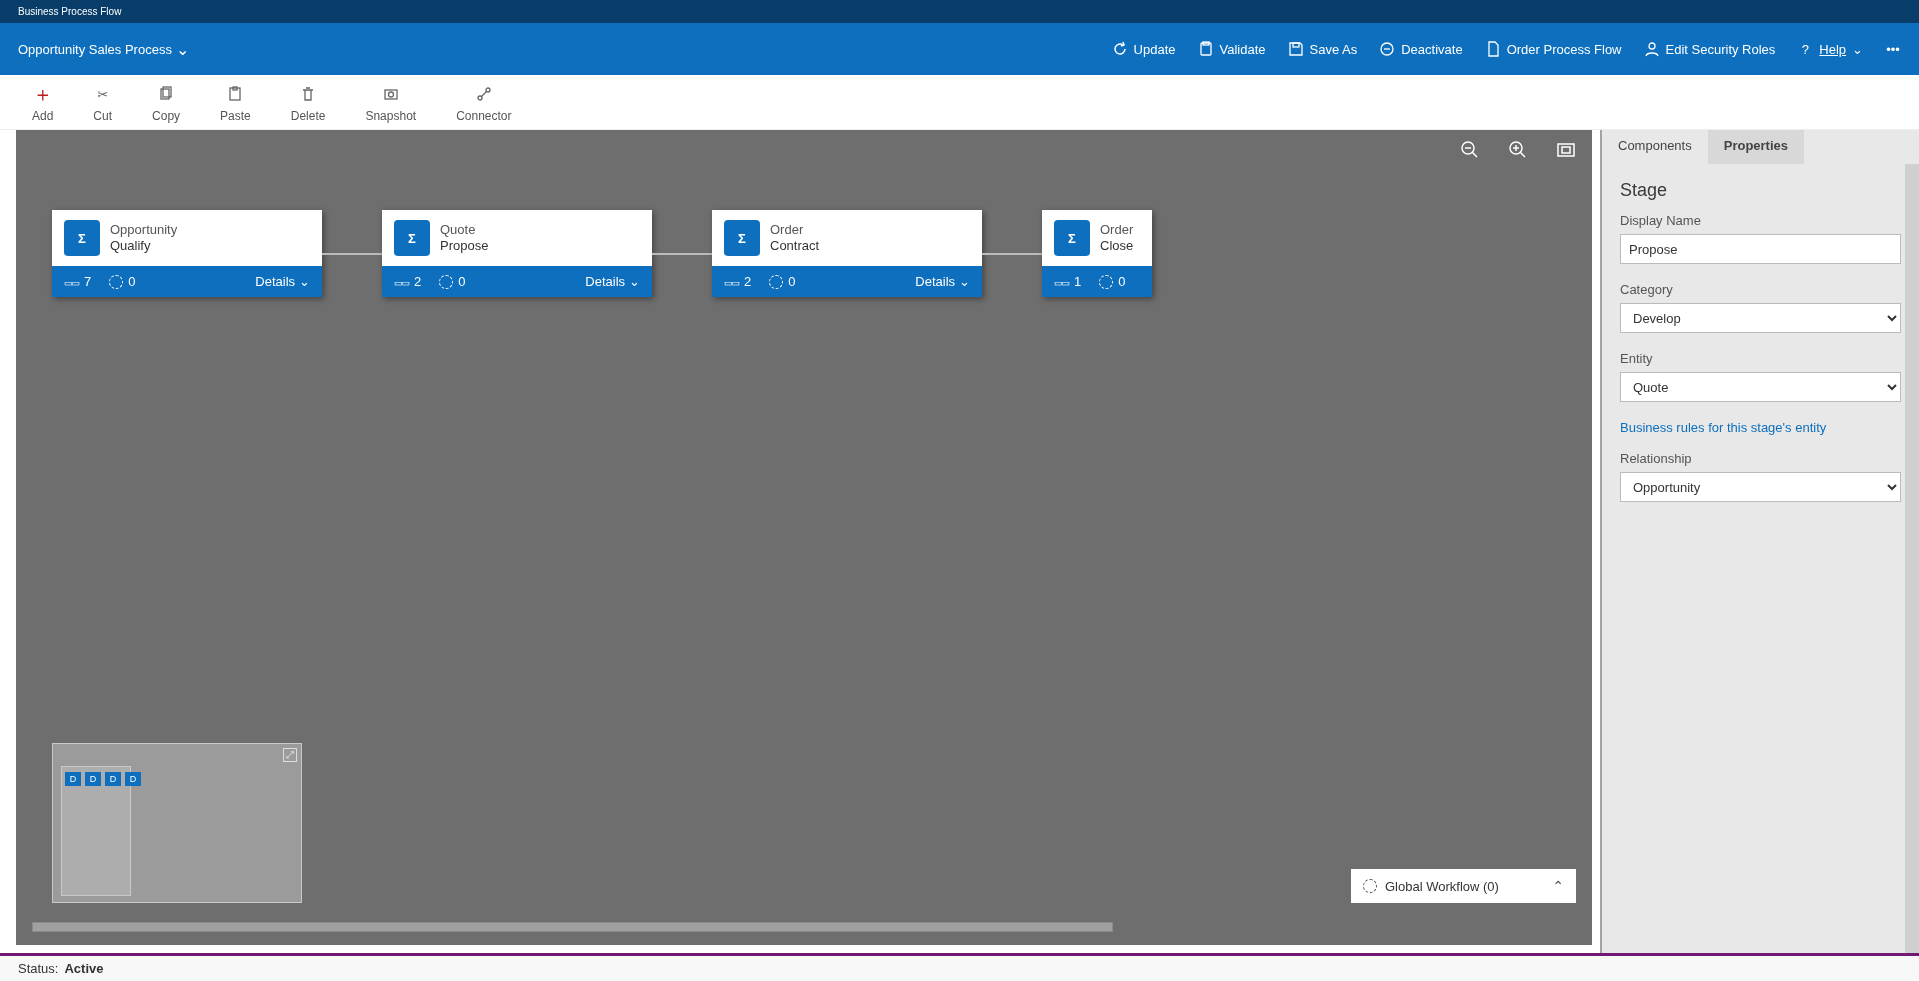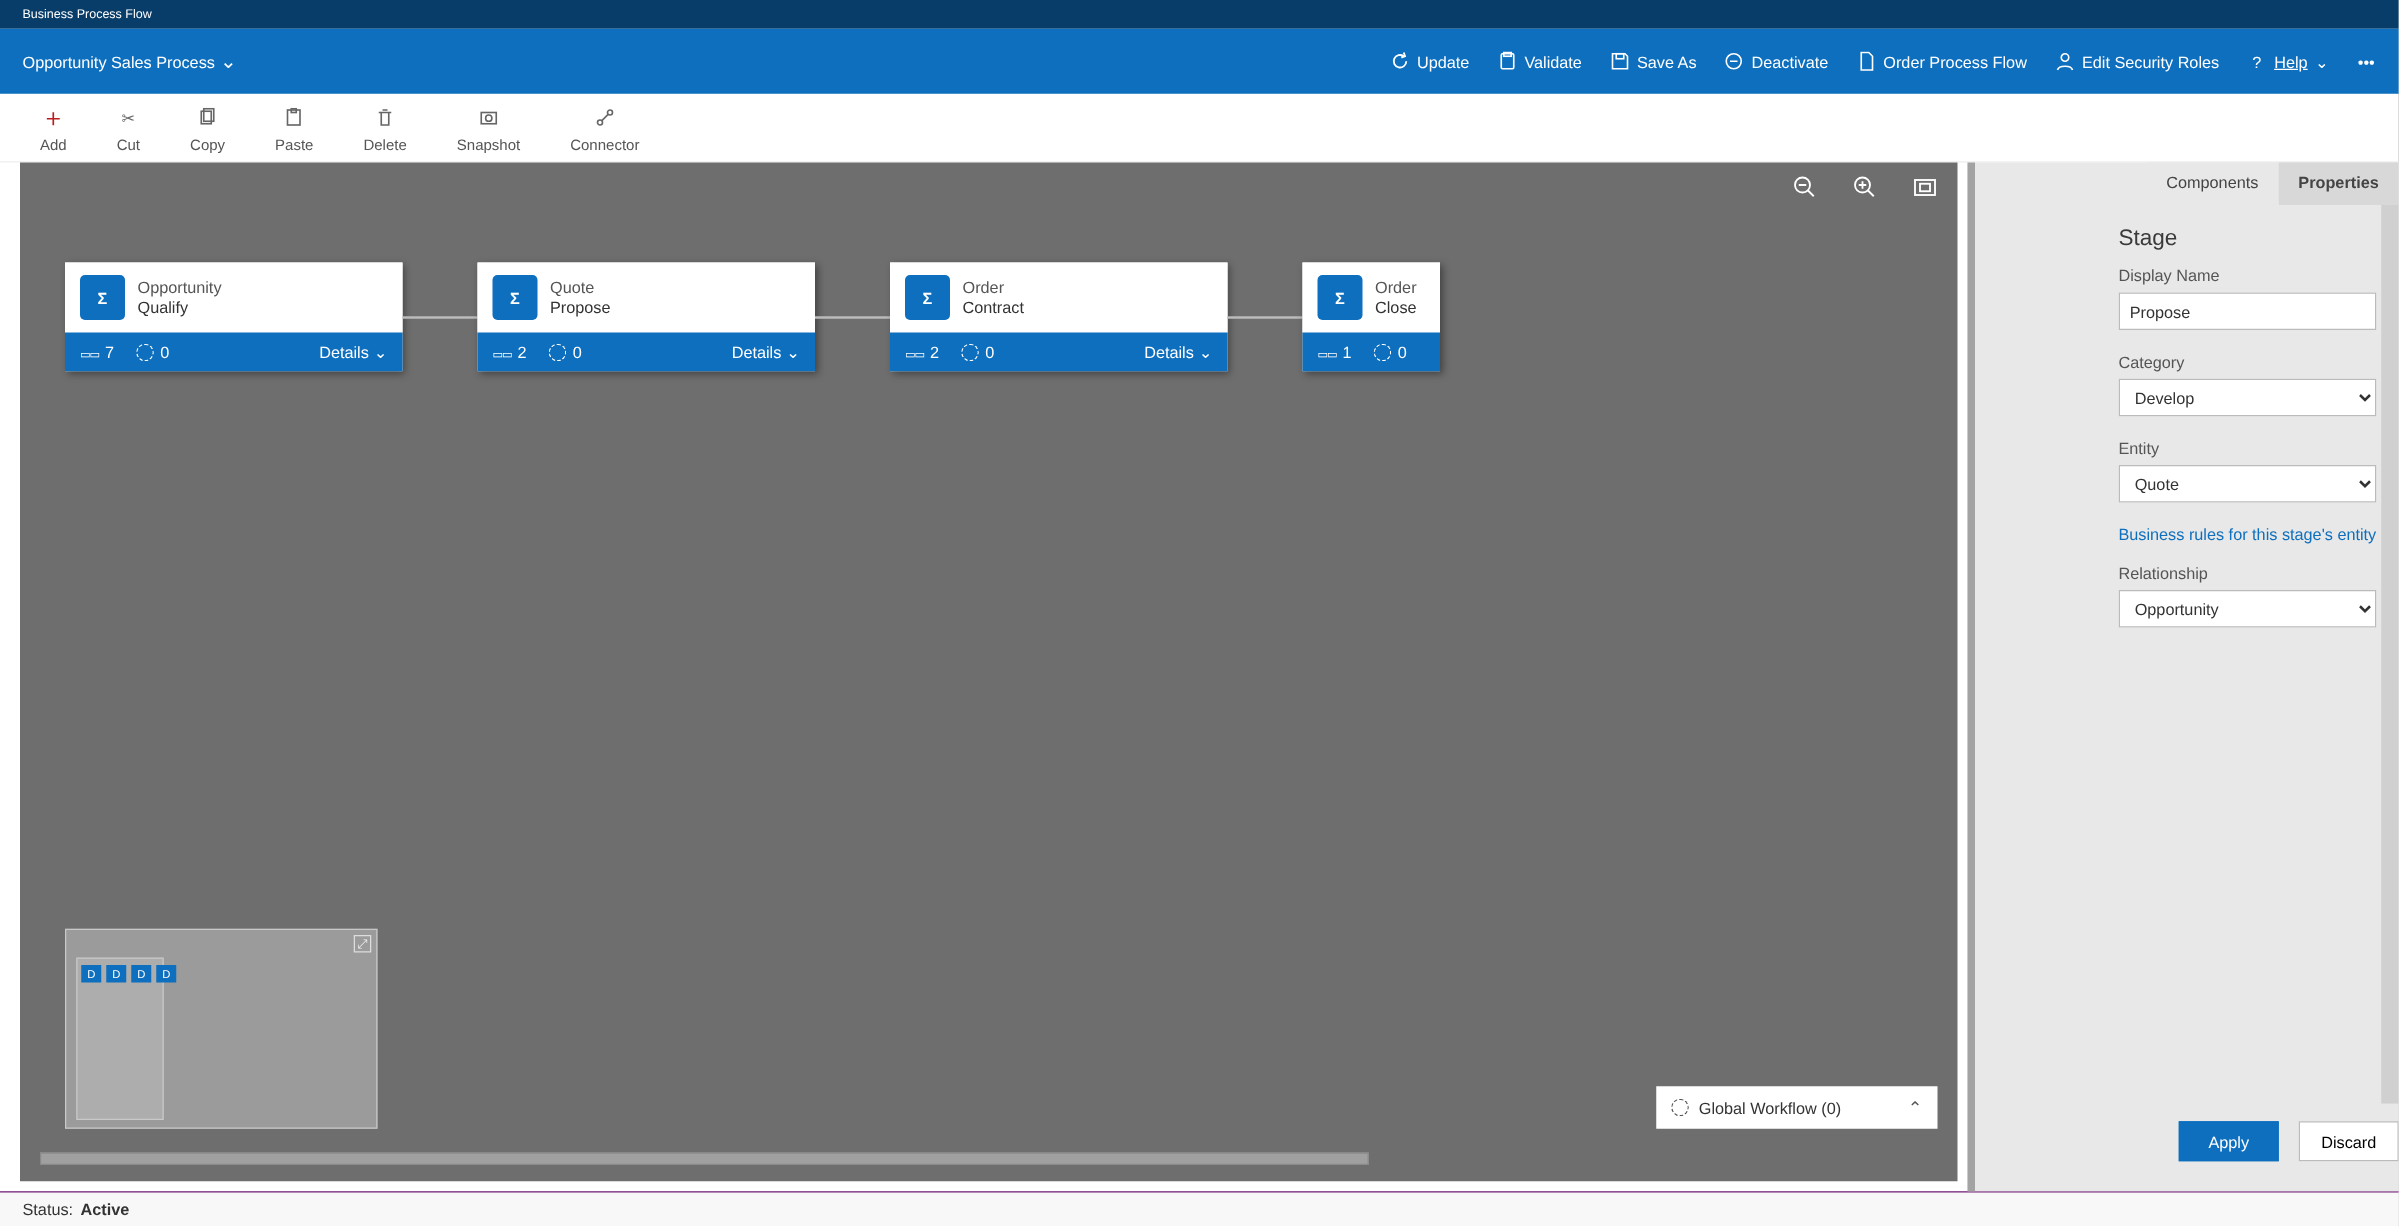--- a/index.html
+++ b/index.html
@@ -38,36 +38,36 @@
 .minimap { position:absolute; left:36px; bottom:42px; width:250px; height:160px; background:#9b9b9b; border:1px solid #c8c8c8; }
 .minimap .exp { position:absolute; top:4px; right:4px; width:14px; height:14px; border:1px solid #ddd; color:#eee; display:flex; align-items:center; justify-content:center; font-size:10px; cursor:pointer; }
 .minimap .region { position:absolute; top:22px; left:8px; width:70px; height:130px; background:rgba(255,255,255,.18); border:1px solid rgba(255,255,255,.35); }
 .minimap .nodes { position:absolute; top:28px; left:12px; display:flex; gap:4px; }
 .minimap .nodes .n { width:16px; height:14px; background:#0d6fbd; color:#fff; font-size:9px; display:flex; align-items:center; justify-content:center; }
 .global-wf { position:absolute; right:16px; bottom:42px; width:225px; height:34px; background:#fff; display:flex; align-items:center; justify-content:space-between; padding:0 12px; color:#333; }
 .global-wf .left { display:flex; align-items:center; gap:8px; }
 .global-wf .chevup { font-size:14px; cursor:pointer; color:#555; }
 .hscroll { position:absolute; left:16px; right:16px; bottom:8px; height:20px; display:flex; align-items:center; }
 .hscroll .thumb { width:70%; height:10px; background:#a0a0a0; border:1px solid #8a8a8a; }
-.panel { width:345px; background:#e8e8e8; border-left:6px solid #a3a3a3; display:flex; flex-direction:column; position:relative;align-items:flex-end; }
+.panel { width:319px; background:#e8e8e8; border-left:2px solid #a3a3a3; display:flex; flex-direction:column; position:relative; }
 .panel .tabs { display:flex; height:34px; background:#e8e8e8; }
 .panel .tabs .tab { padding:8px 16px; color:#444; cursor:pointer; }
 .panel .tabs .tab.active { background:#d8d8d8; font-weight:600; }
 .panel .body { padding:16px 18px; flex:1; overflow:auto; position:relative; }
 .panel .body h3 { font-size:18px; font-weight:400; color:#3a3a3a; margin-bottom:12px; }
 .panel .body .lbl { color:#555; margin-bottom:6px; margin-top:8px; }
 .panel .body input[type=text], .panel .body select {
   width:100%; height:30px; padding:4px 8px; border:1px solid #bbb; background:#fff; font-size:13px; color:#333; margin-bottom:10px;
 }
 .panel .body .link { color:#0d6fbd; margin:8px 0 16px 0; cursor:pointer; }
 .panel .body .scroll-ind { position:absolute; right:0; top:0; bottom:0; width:14px; background:#d0d0d0; }
 .panel .buttons { display:flex; justify-content:center; gap:16px; padding:14px 0 24px 0; }
 .panel .buttons button { width:80px; height:32px; border:1px solid #bbb; background:#fff; cursor:pointer; }
 .panel .buttons button.primary { background:#0d6fbd; color:#fff; border-color:#0d6fbd; }
-.statusbar { height:28px; background:#f8f8f8; border-top:1px solid #701a75; display:flex; align-items:center; padding:0 18px; color:#333; gap:6px; }
+.statusbar { height:28px; background:#f8f8f8; border-top:3px solid #701a75; display:flex; align-items:center; padding:0 18px; color:#333; gap:6px; }
 .statusbar .val { font-weight:700; }
 svg { stroke:currentColor; fill:none; }
 .dashed-circle { width:14px; height:14px; border:1.5px dashed #fff; border-radius:50%; display:inline-block; }
 .steps-ic::before { content:"▭▭"; font-size:9px; letter-spacing:-1px; }
 </style>
 </head>
 <body>
 
 <div class="titlebar">Business Process Flow</div>
 
@@ -367,23 +367,19 @@
       <select><option>Develop</option></select>
 
       <div class="lbl">Entity</div>
       <select><option>Quote</option></select>
 
       <div class="link">Business rules for this stage's entity</div>
 
       <div class="lbl">Relationship</div>
       <select><option>Opportunity</option></select>
     </div>
-    <div class="buttons">
-      <button class="primary">Apply</button>
-      <button>Discard</button>
-    </div>
   </div>
 </div>
 
 <div class="statusbar">
   <span>Status:</span>
   <span class="val">Active</span>
 </div>
 
 </body></html>

